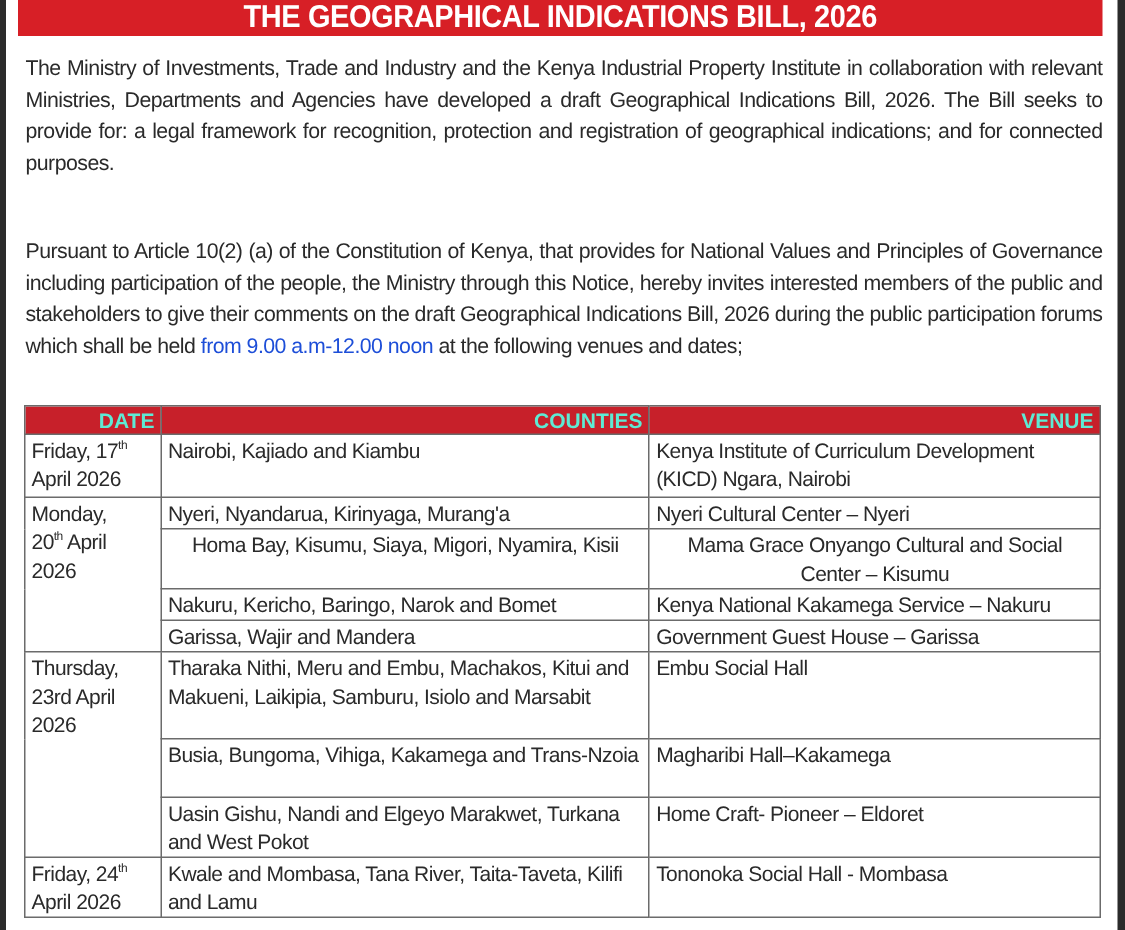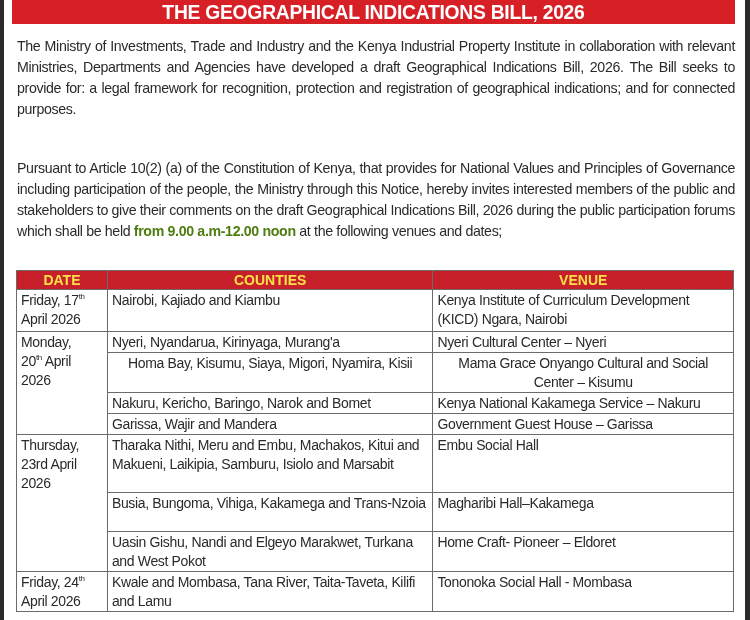--- a/index.html
+++ b/index.html
@@ -31,34 +31,34 @@
     .para {
       position: absolute; left: 17px; width: 718px;
       font-size: 14.2px; line-height: 21px;
       color: #2a2a2a;
       text-align: justify;
       letter-spacing: -0.35px;
       font-family: "Liberation Sans Narrow", "Liberation Sans", sans-serif;
     }
     .para-1 { top: 36px; }
     .para-2 { top: 158px; }
-    .para b { font-weight: bold; color: #4d7c0f; }
+    .para b { font-weight: normal; color: #1d4ed8; }
 
     table.schedule {
       position: absolute; left: 16px; top: 270px; width: 718px;
       border-collapse: collapse;
       font-size: 14px; line-height: 19px;
       letter-spacing: -0.35px;
       color: #2a2a2a;
     }
     table.schedule th {
       background: #c7202a;
-      color: #fde047;
+      color: #5eead4;
       font-weight: bold;
-      text-align: center;
+      text-align: right;
       font-size: 14px;
       padding: 0 4px;
       height: 18px;
       line-height: 18px;
       border: 1px solid #6b6b6b;
       letter-spacing: 0;
     }
     table.schedule td {
       border: 1px solid #6b6b6b;
       padding: 1px 4px 0 4px;

